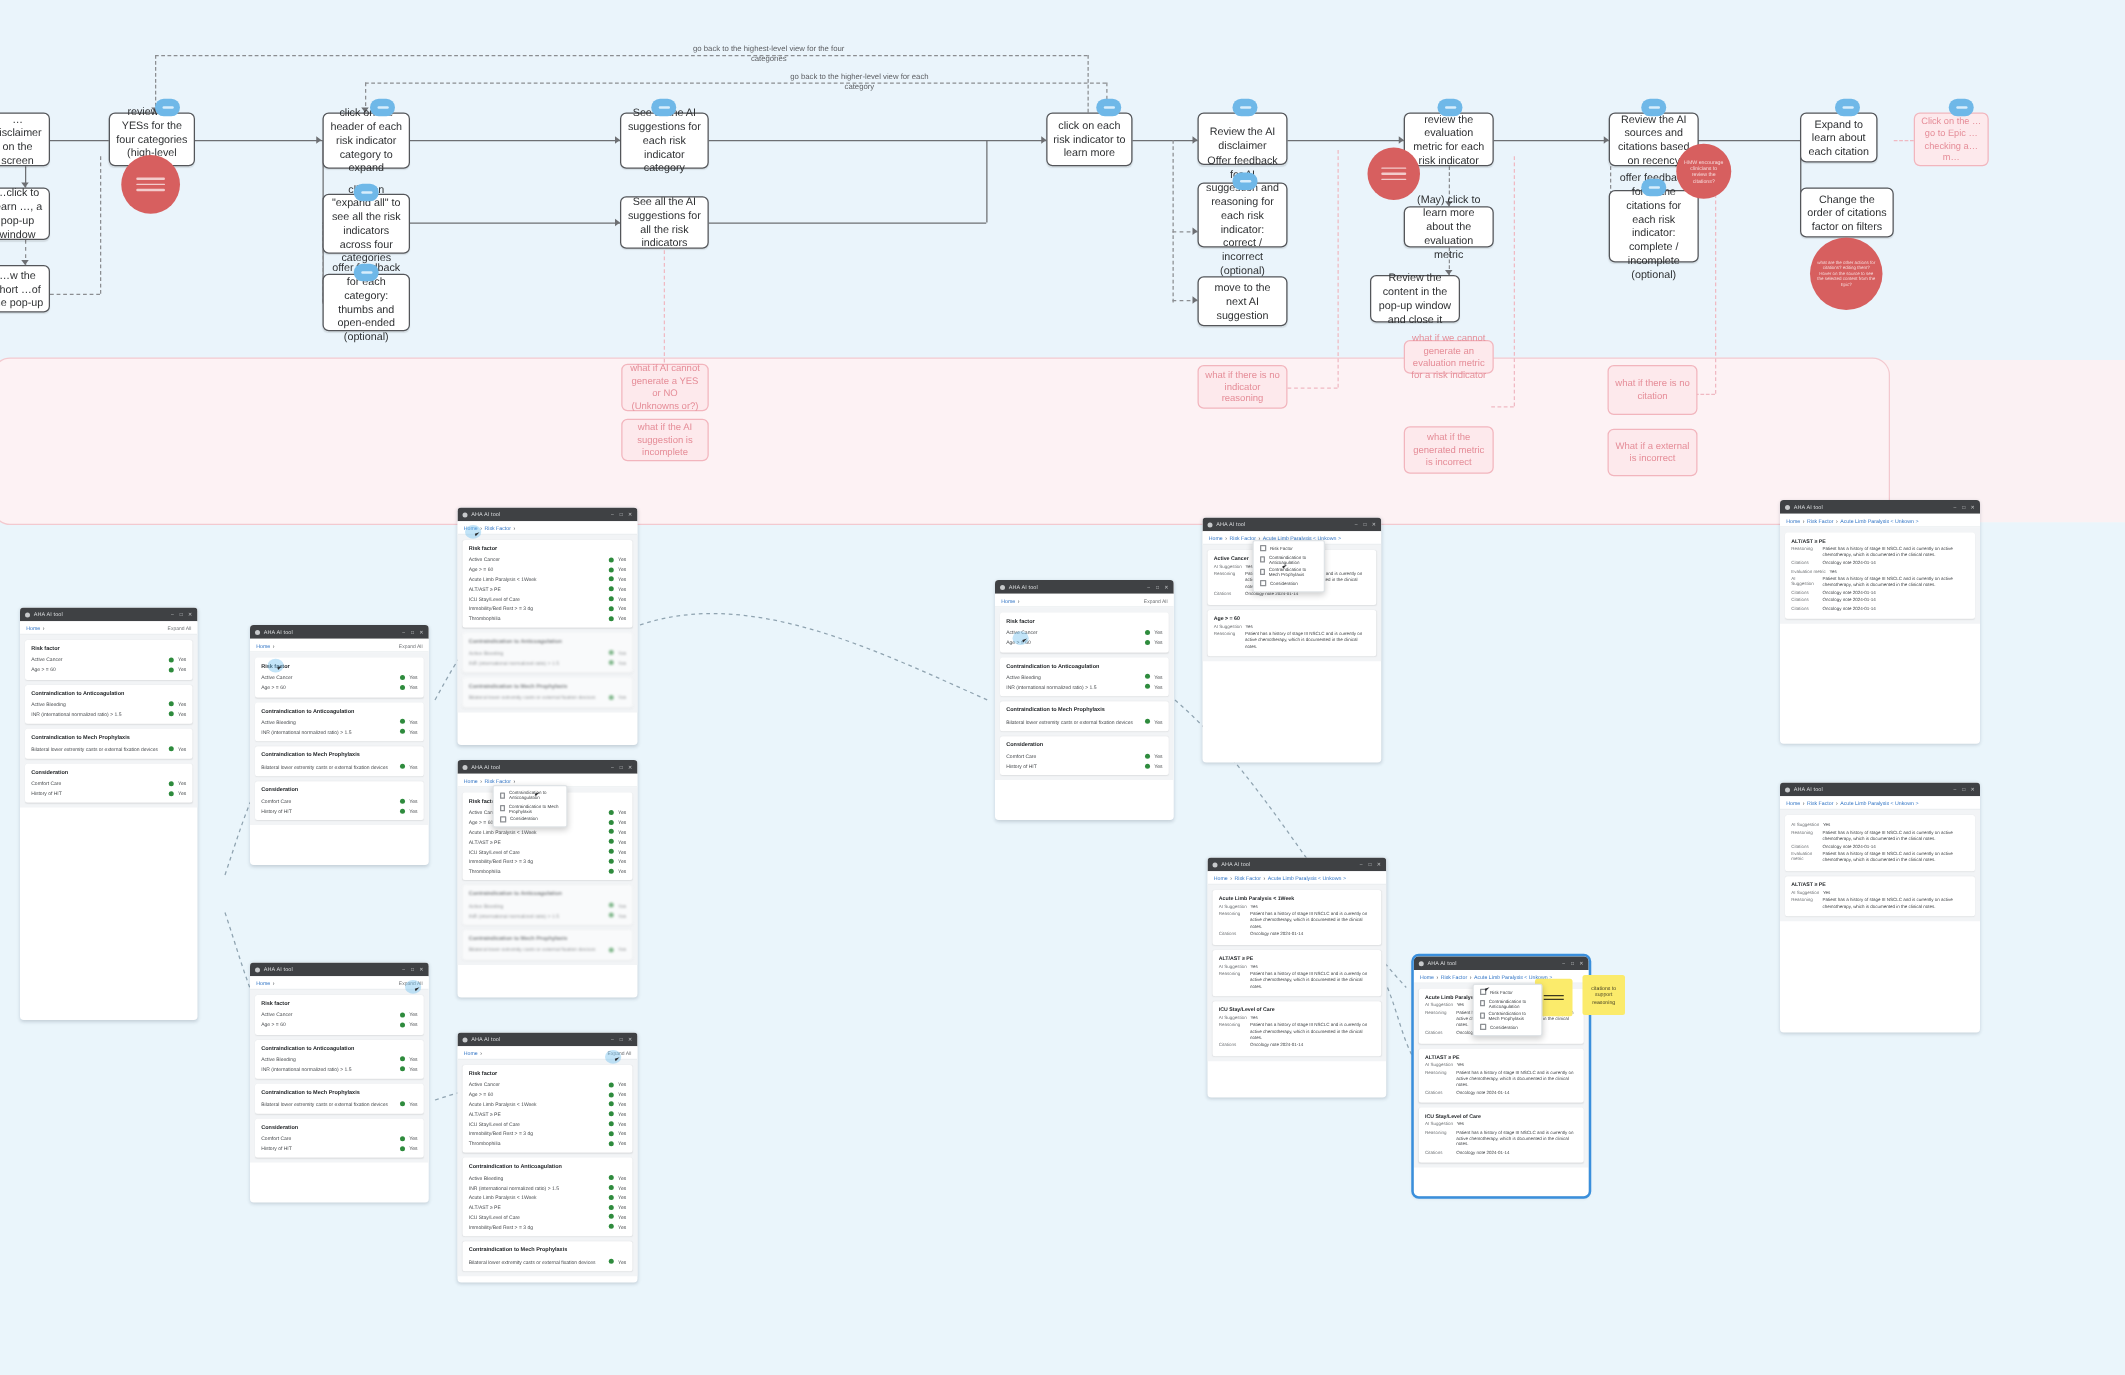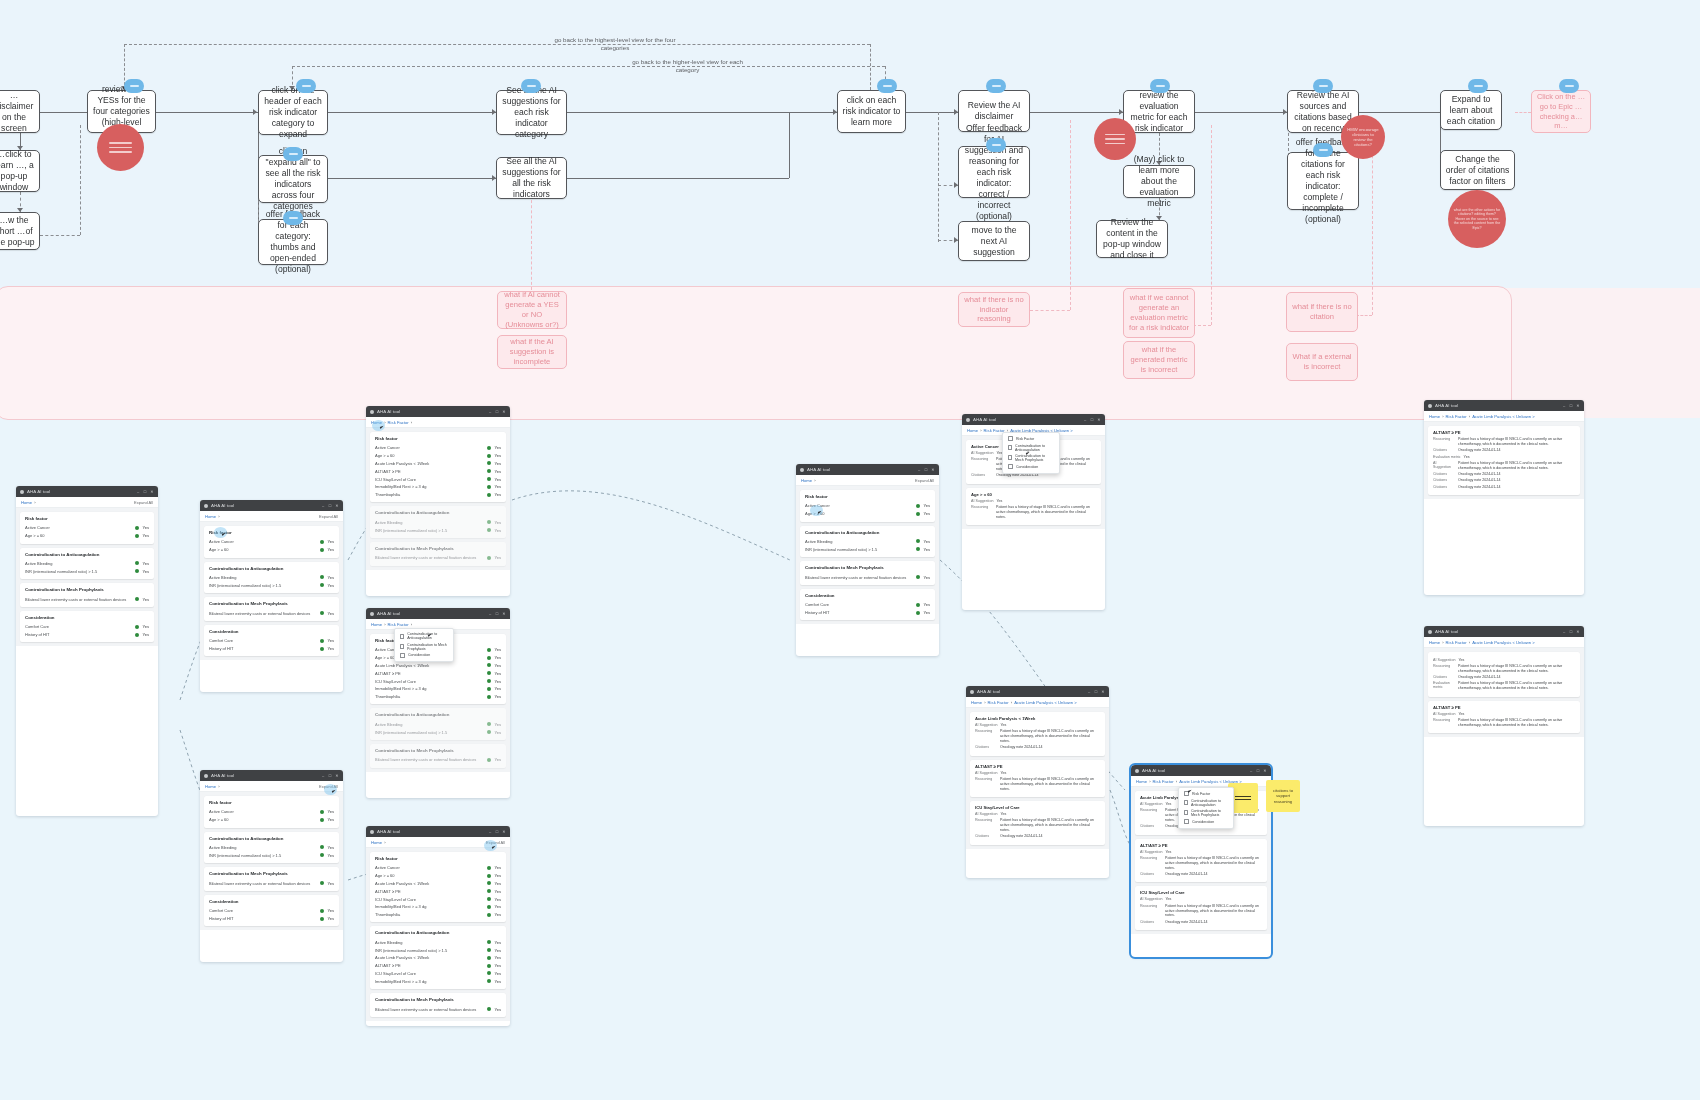--- a/index.html
+++ b/index.html
@@ -419,21 +419,21 @@
     </div>
   <div class="redcirc" style="left:1448px;top:190px;width:58px;height:58px;font-size:3.6px;">what are the other actions for citations? editing them? Hover on the source to see the selected content from the Epic?</div>
 
   <div class="pill" style="left:1559px;top:79px;"></div>
   <div class="rbox" style="left:1531px;top:90px;width:60px;height:43px;font-size:7.4px;">Click on the … go to Epic … checking a… m…</div>
   <div class="pln h" style="left:1515px;top:112px;width:16px;"></div>
 
   <div class="rbox" style="left:497px;top:291px;width:70px;height:38px;">what if AI cannot generate a YES or NO (Unknowns or?)</div>
   <div class="rbox" style="left:497px;top:335px;width:70px;height:34px;">what if the AI suggestion is incomplete</div>
   <div class="rbox" style="left:958px;top:292px;width:72px;height:35px;">what if there is no indicator reasoning</div>
-  <div class="rbox" style="left:1123px;top:288px;width:72px;height:50px;">what if we cannot generate an evaluation metric for a risk indicator</div>
+  <div class="rbox" style="left:1123px;top:272px;width:72px;height:27px;">what if we cannot generate an evaluation metric for a risk indicator</div>
   <div class="rbox" style="left:1123px;top:341px;width:72px;height:38px;">what if the generated metric is incorrect</div>
   <div class="rbox" style="left:1286px;top:292px;width:72px;height:40px;">what if there is no citation</div>
   <div class="rbox" style="left:1286px;top:343px;width:72px;height:38px;">What if a external is incorrect</div>
 
   <svg class="curves">
     <path d="M180,700 C200,640 210,600 262,560" stroke="#8fa3b0" stroke-width="1" fill="none" stroke-dasharray="3,3"></path>
     <path d="M180,730 C200,790 210,840 262,880" stroke="#8fa3b0" stroke-width="1" fill="none" stroke-dasharray="3,3"></path>
     <path d="M348,560 C370,520 380,500 420,492" stroke="#8fa3b0" stroke-width="1" fill="none" stroke-dasharray="3,3"></path>
     <path d="M348,880 C380,870 400,860 430,905" stroke="#8fa3b0" stroke-width="1" fill="none" stroke-dasharray="3,3"></path>
     <path d="M512,500 C600,470 700,520 790,560" stroke="#8fa3b0" stroke-width="1" fill="none" stroke-dasharray="3,3"></path>

